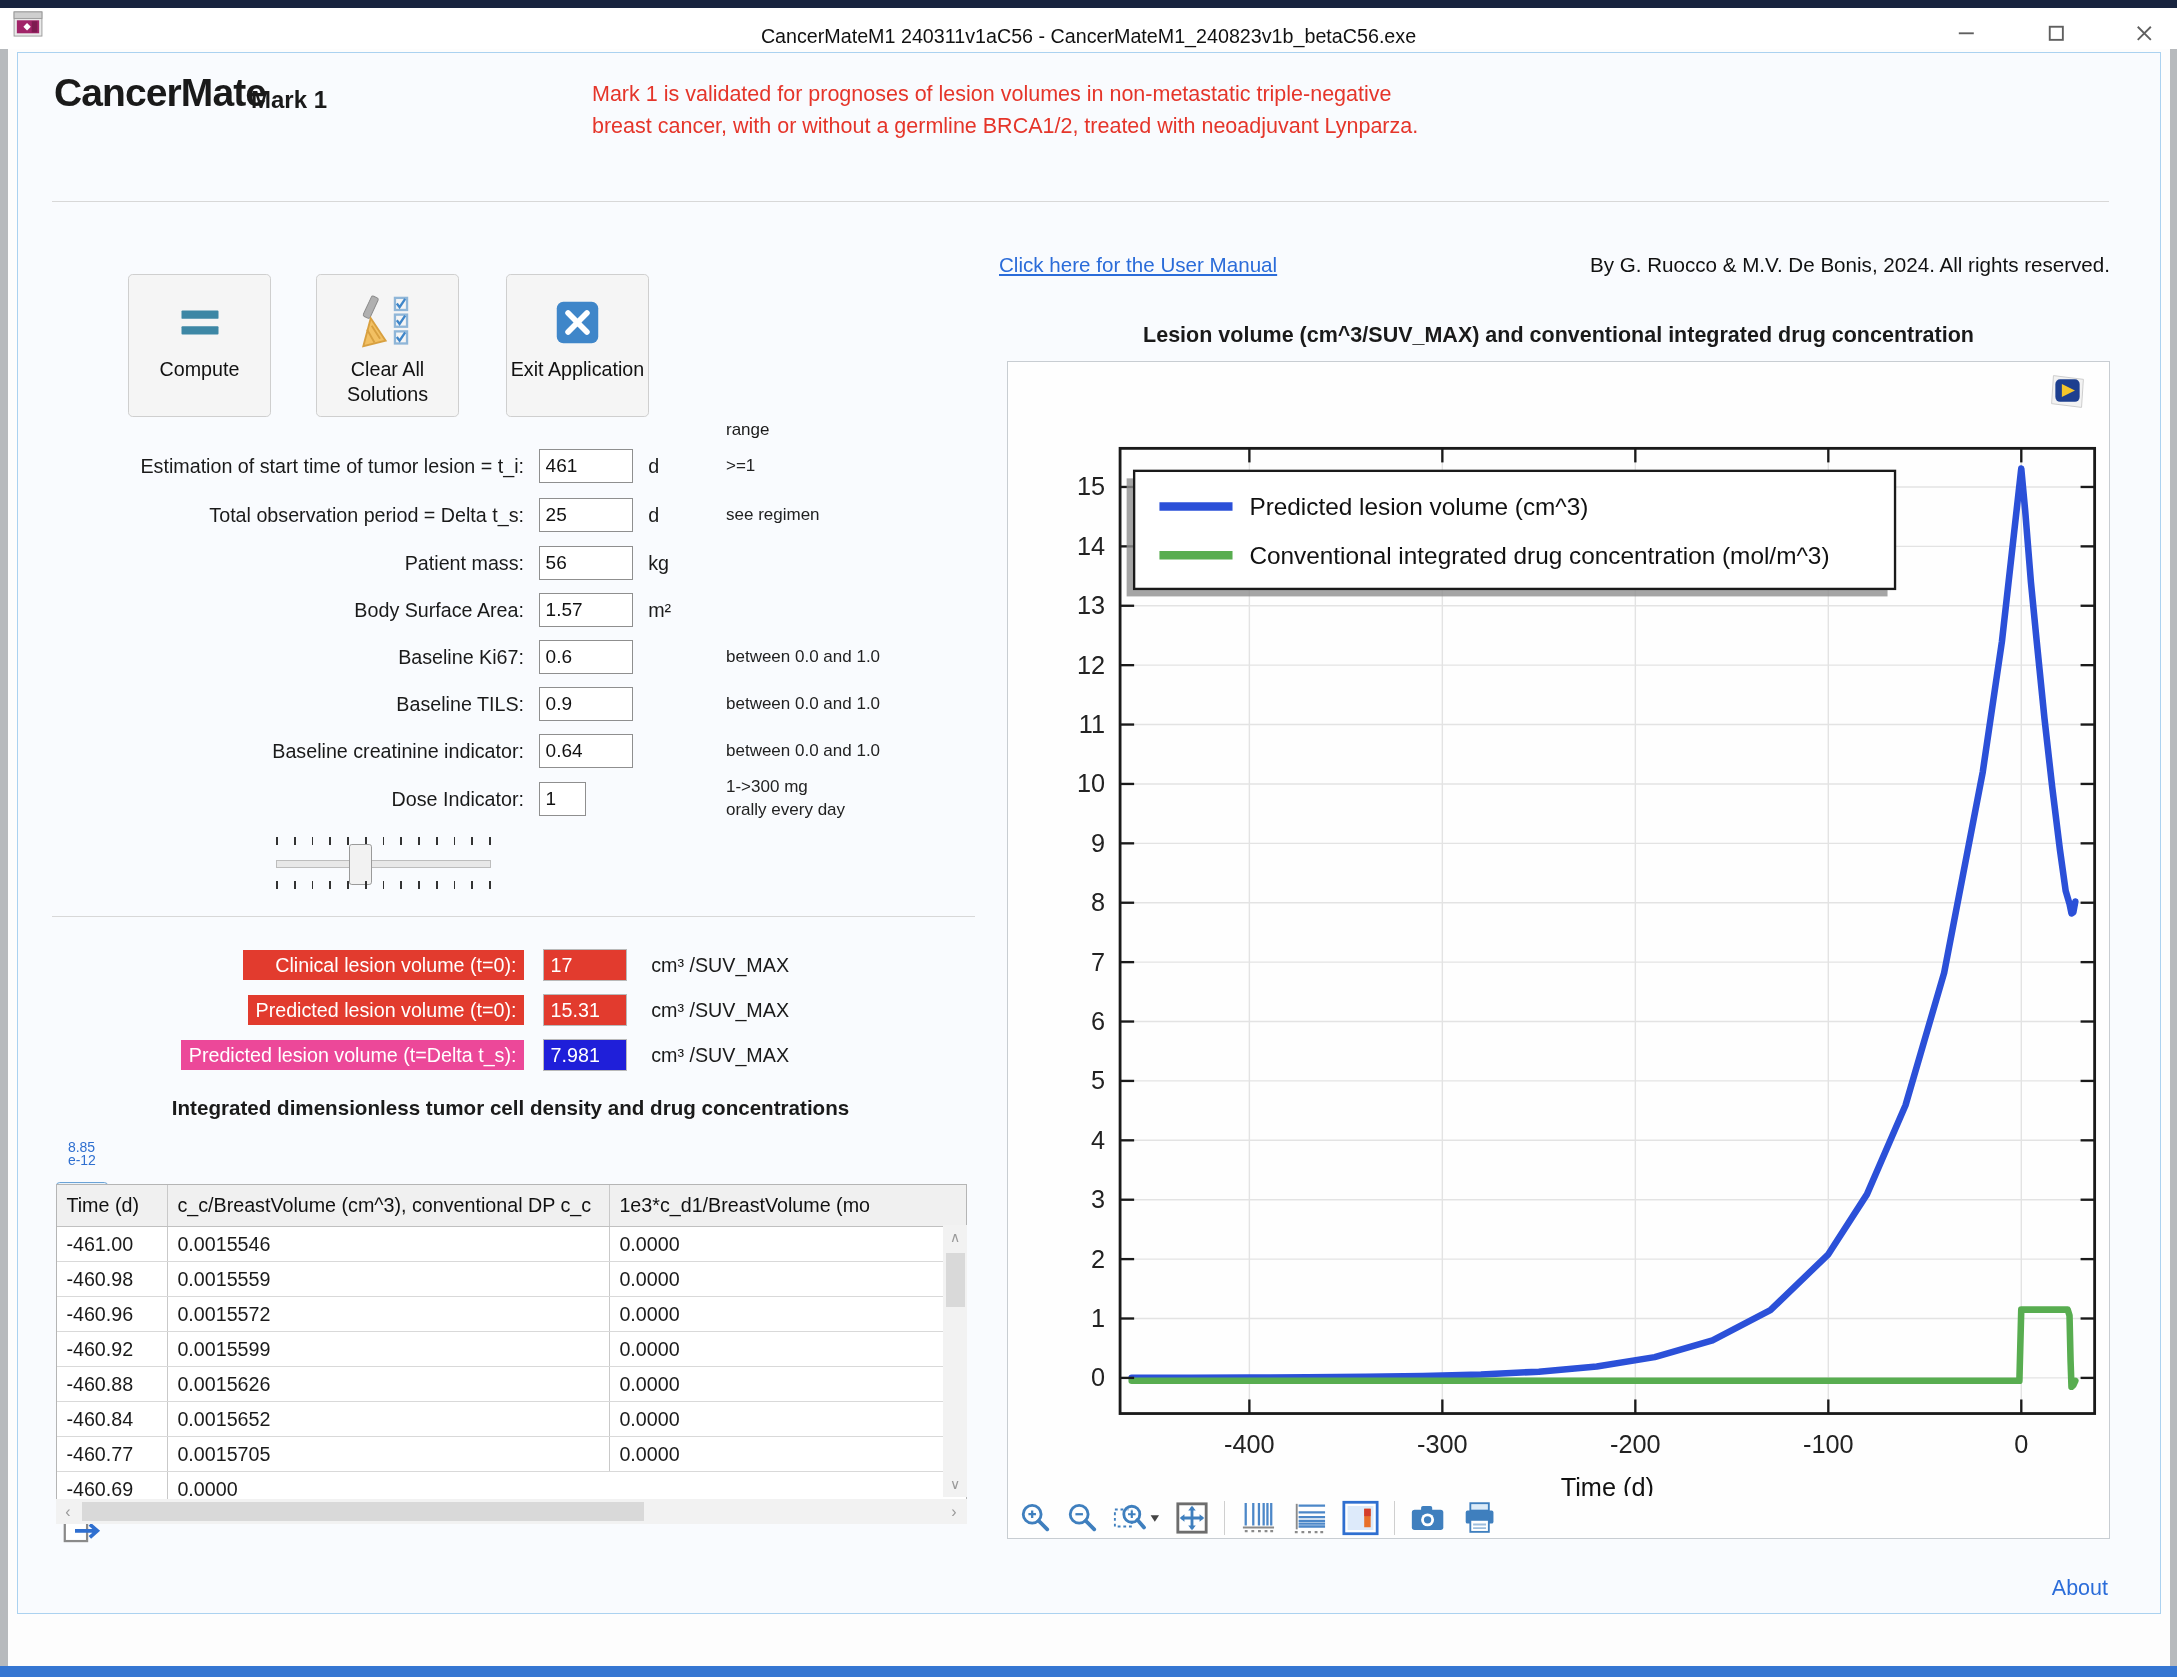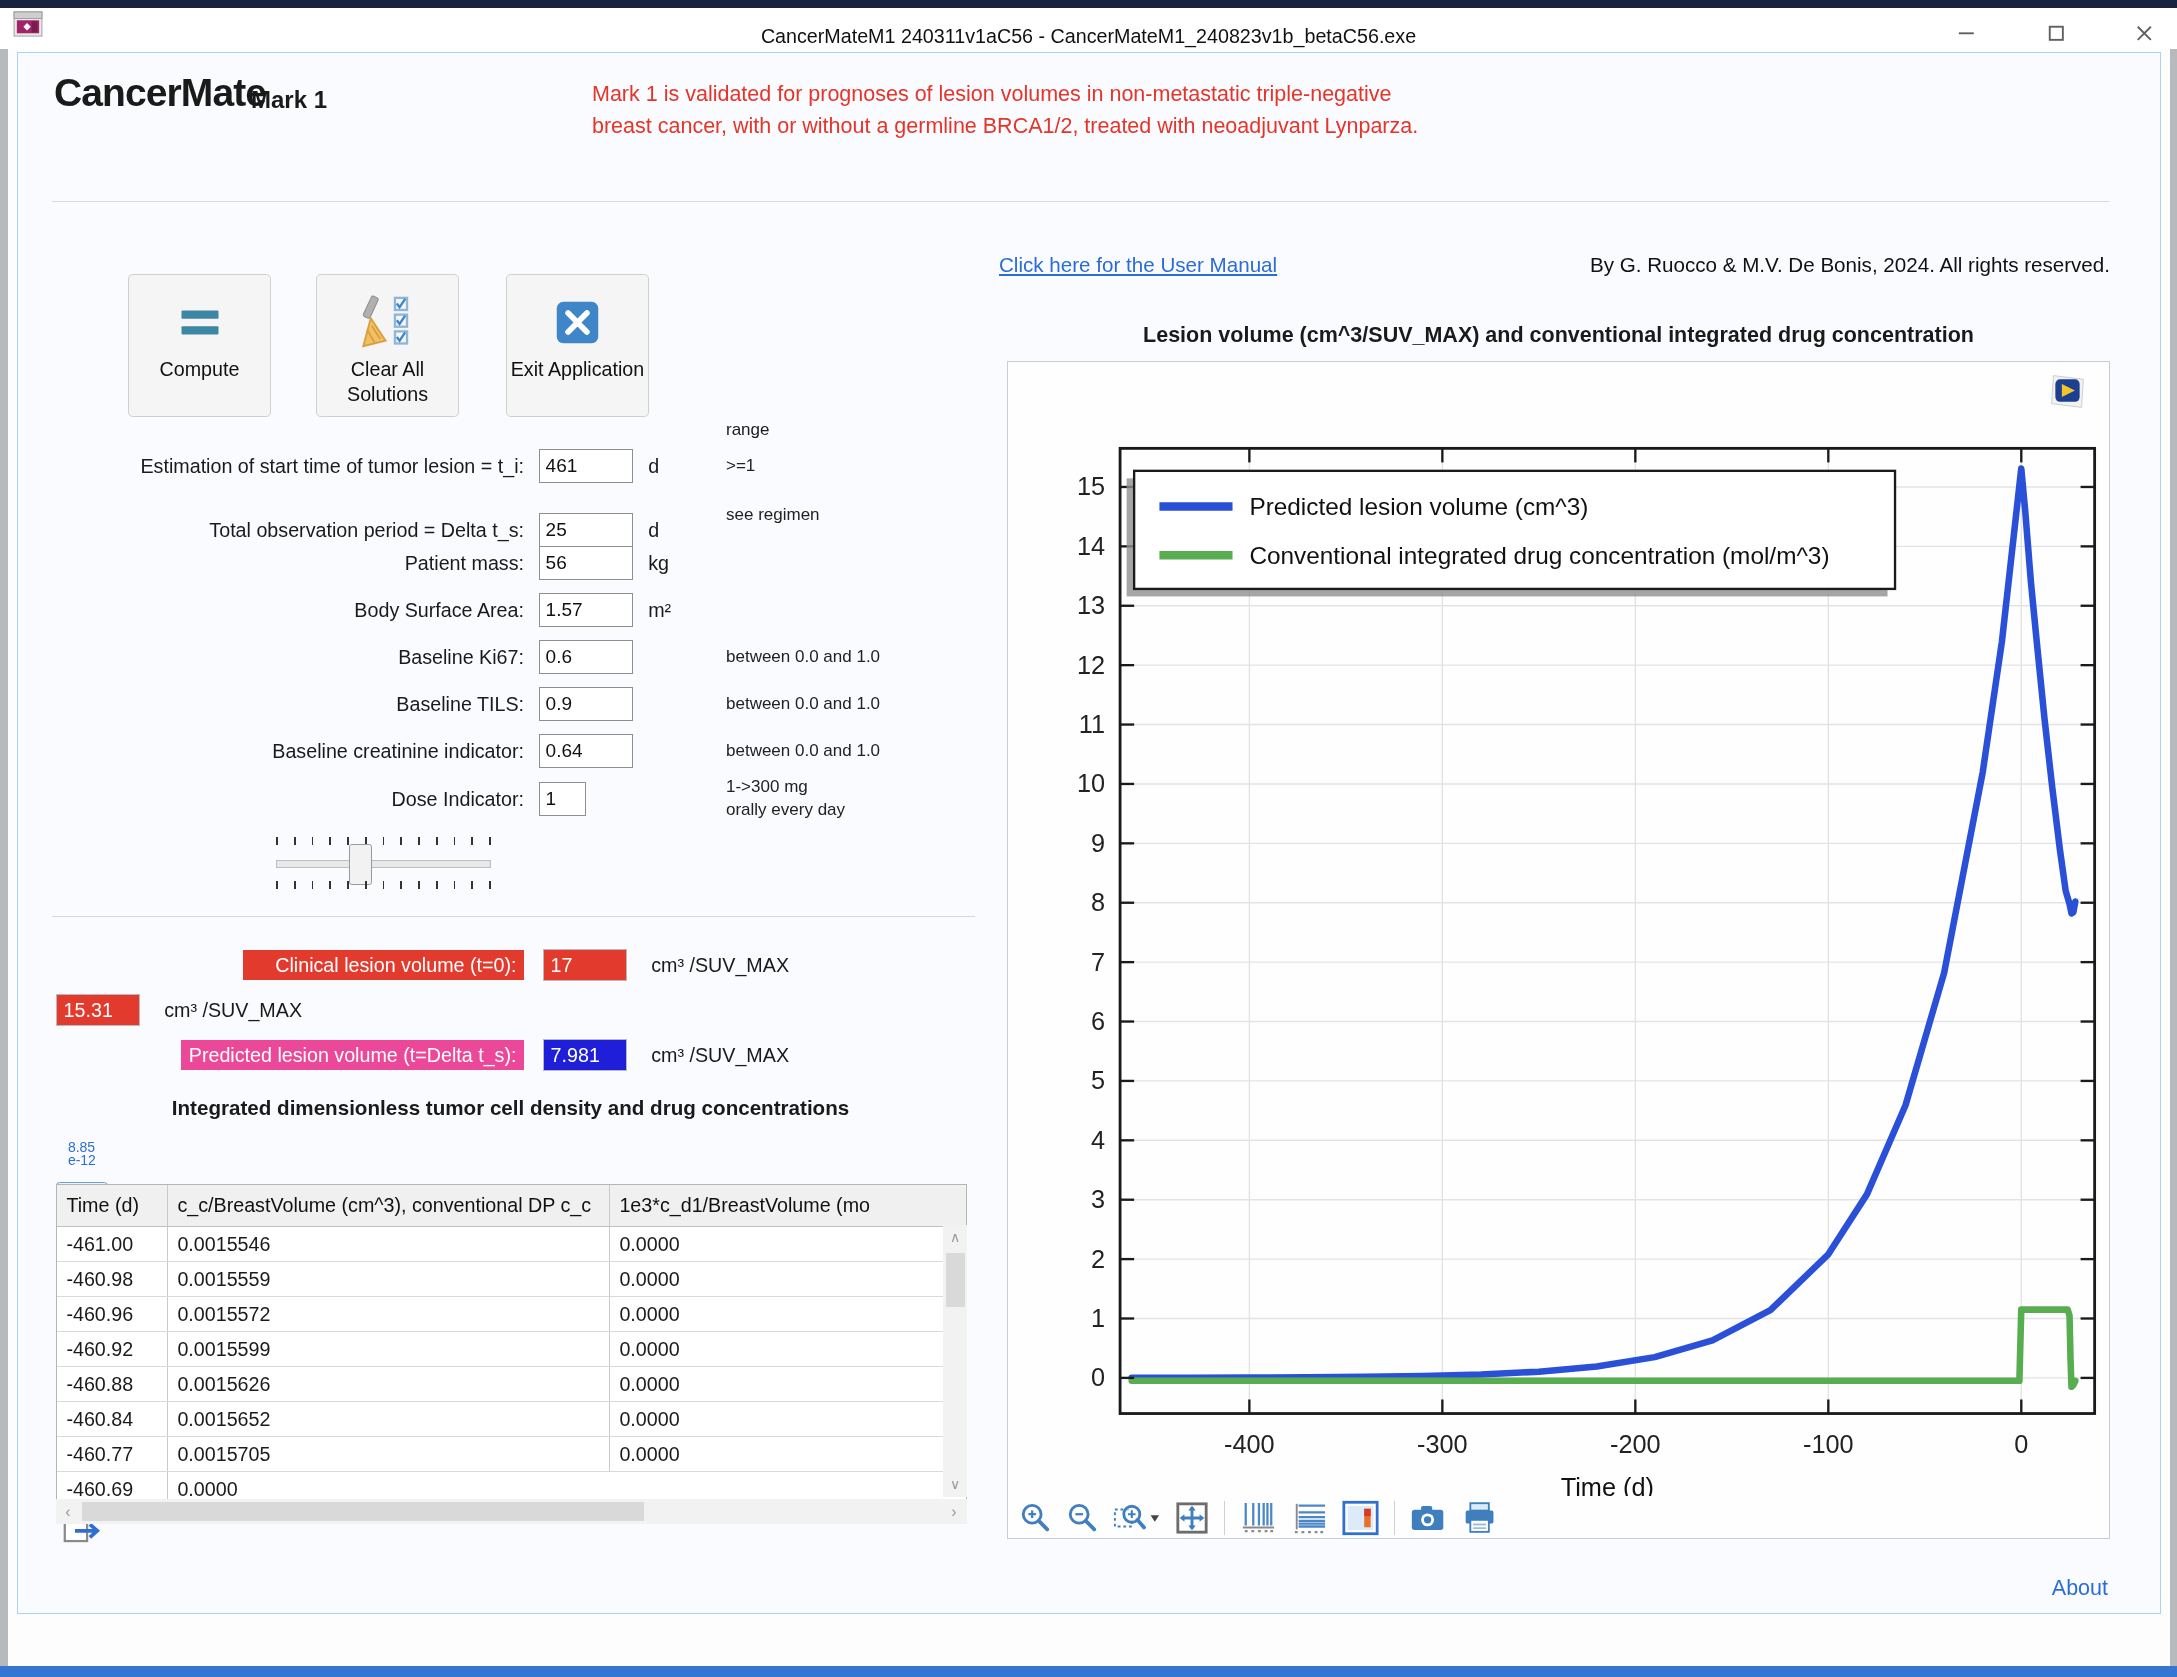--- a/index.html
+++ b/index.html
@@ -164,21 +164,21 @@
 
 <div class="abs" id="range-header">range</div>
 
 <div class="abs frow" style="top:448px;">
   <div class="flabel">Estimation of start time of tumor lesion = t_i:</div>
   <input value="461" style="">
   <span class="funit">d</span>
 </div>
 <div class="abs rangetxt" style="top:455px;">&gt;=1</div>
 
-<div class="abs frow" style="top:497px;margin-top:15px;">
+<div class="abs frow" style="top:497px;">
   <div class="flabel">Total observation period = Delta t_s:</div>
   <input value="25" style="">
   <span class="funit">d</span>
 </div>
 <div class="abs rangetxt" style="top:504px;">see regimen</div>
 
 <div class="abs frow" style="top:545px;">
   <div class="flabel">Patient mass:</div>
   <input value="56" style="">
   <span class="funit">kg</span>
@@ -251,20 +251,21 @@
 </div>
 
 <div class="abs hdiv" style="left:52px;top:916px;width:923px;"></div>
 
 <div class="abs rrow" style="top:948px;">
   <div class="rlabelwrap"><span class="rlabel" style="background:#e23b2e;padding-left:32px;">Clinical lesion volume (t=0):</span></div>
   <span class="rval" style="background:#e23b2e;">17</span>
   <span class="runit">cm³ /SUV_MAX</span>
 </div>
 <div class="abs rrow" style="top:993px;">
+  <div class="rlabelwrap"><span class="rlabel" style="background:#e23b2e;">Predicted lesion volume (t=0):</span></div>
   <span class="rval" style="background:#e23b2e;">15.31</span>
   <span class="runit">cm³ /SUV_MAX</span>
 </div>
 <div class="abs rrow" style="top:1038px;">
   <div class="rlabelwrap"><span class="rlabel" style="background:#ec4899;margin-left:14px;">Predicted lesion volume (t=Delta t_s):</span></div>
   <span class="rval" style="background:#1f1fd9;">7.981</span>
   <span class="runit">cm³ /SUV_MAX</span>
 </div>
 
 <div class="abs" id="int-title">Integrated dimensionless tumor cell density and drug concentrations</div>

